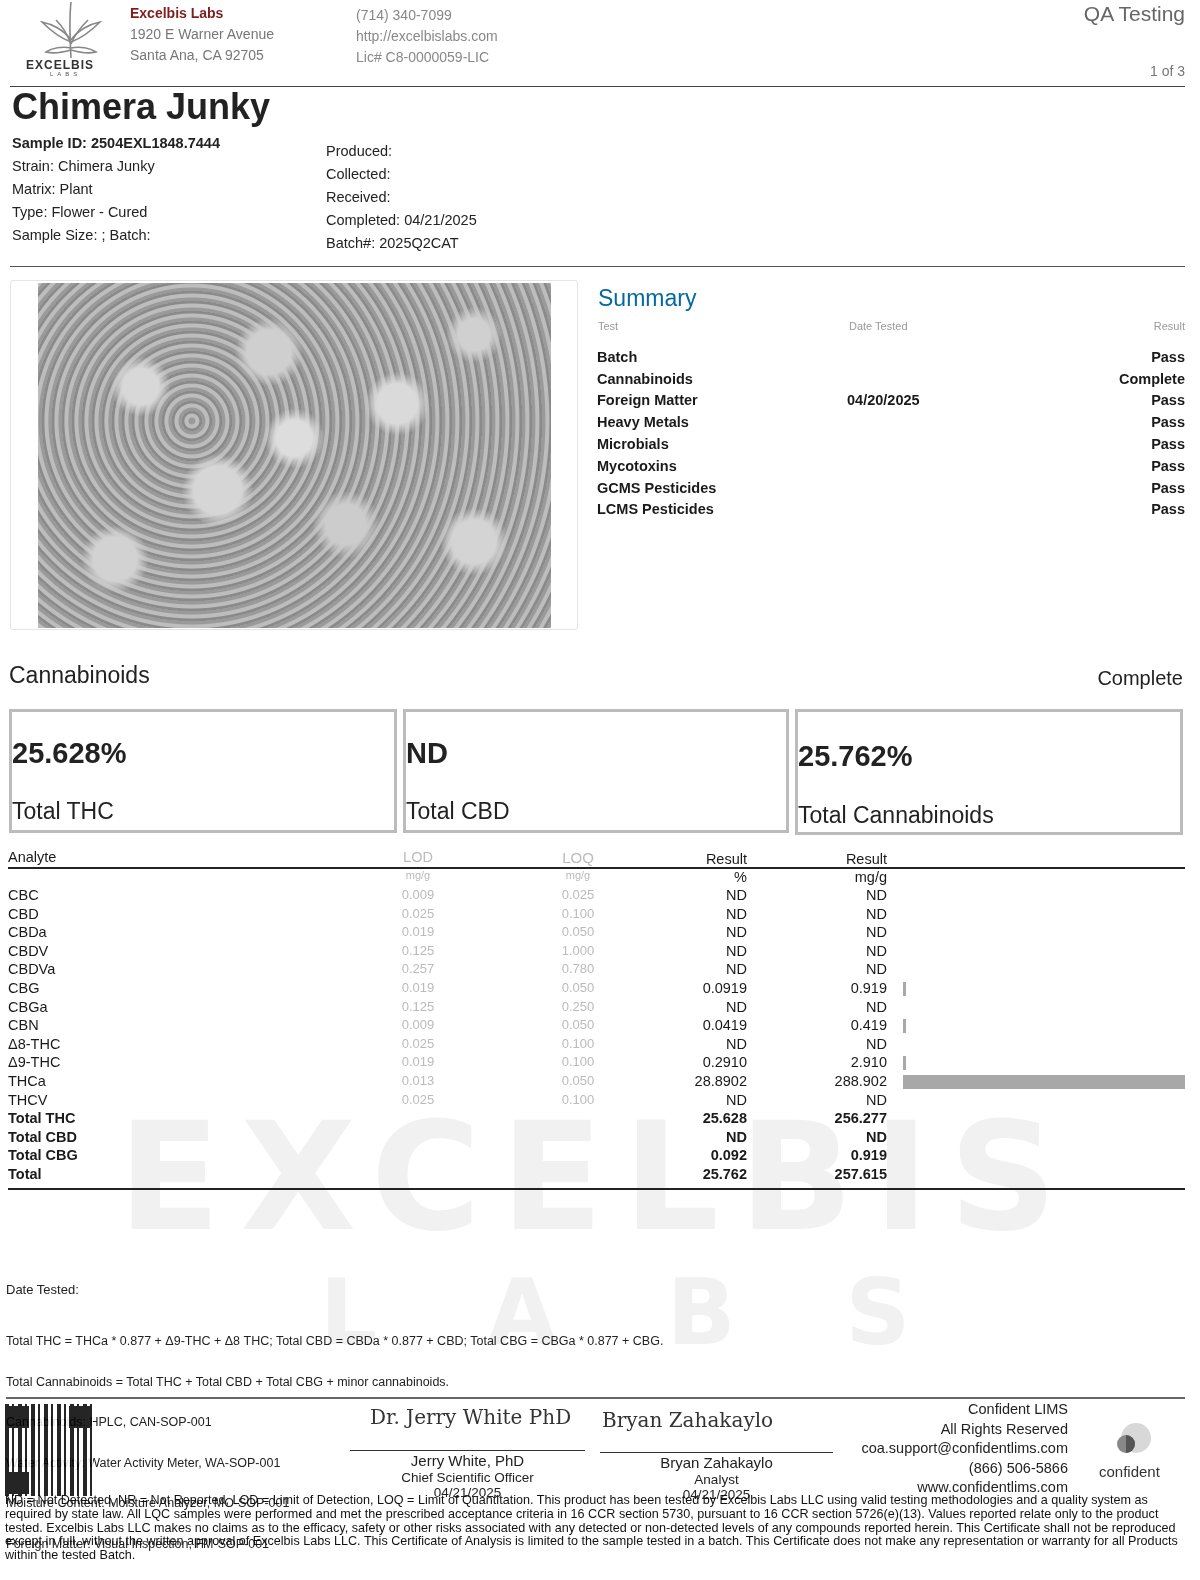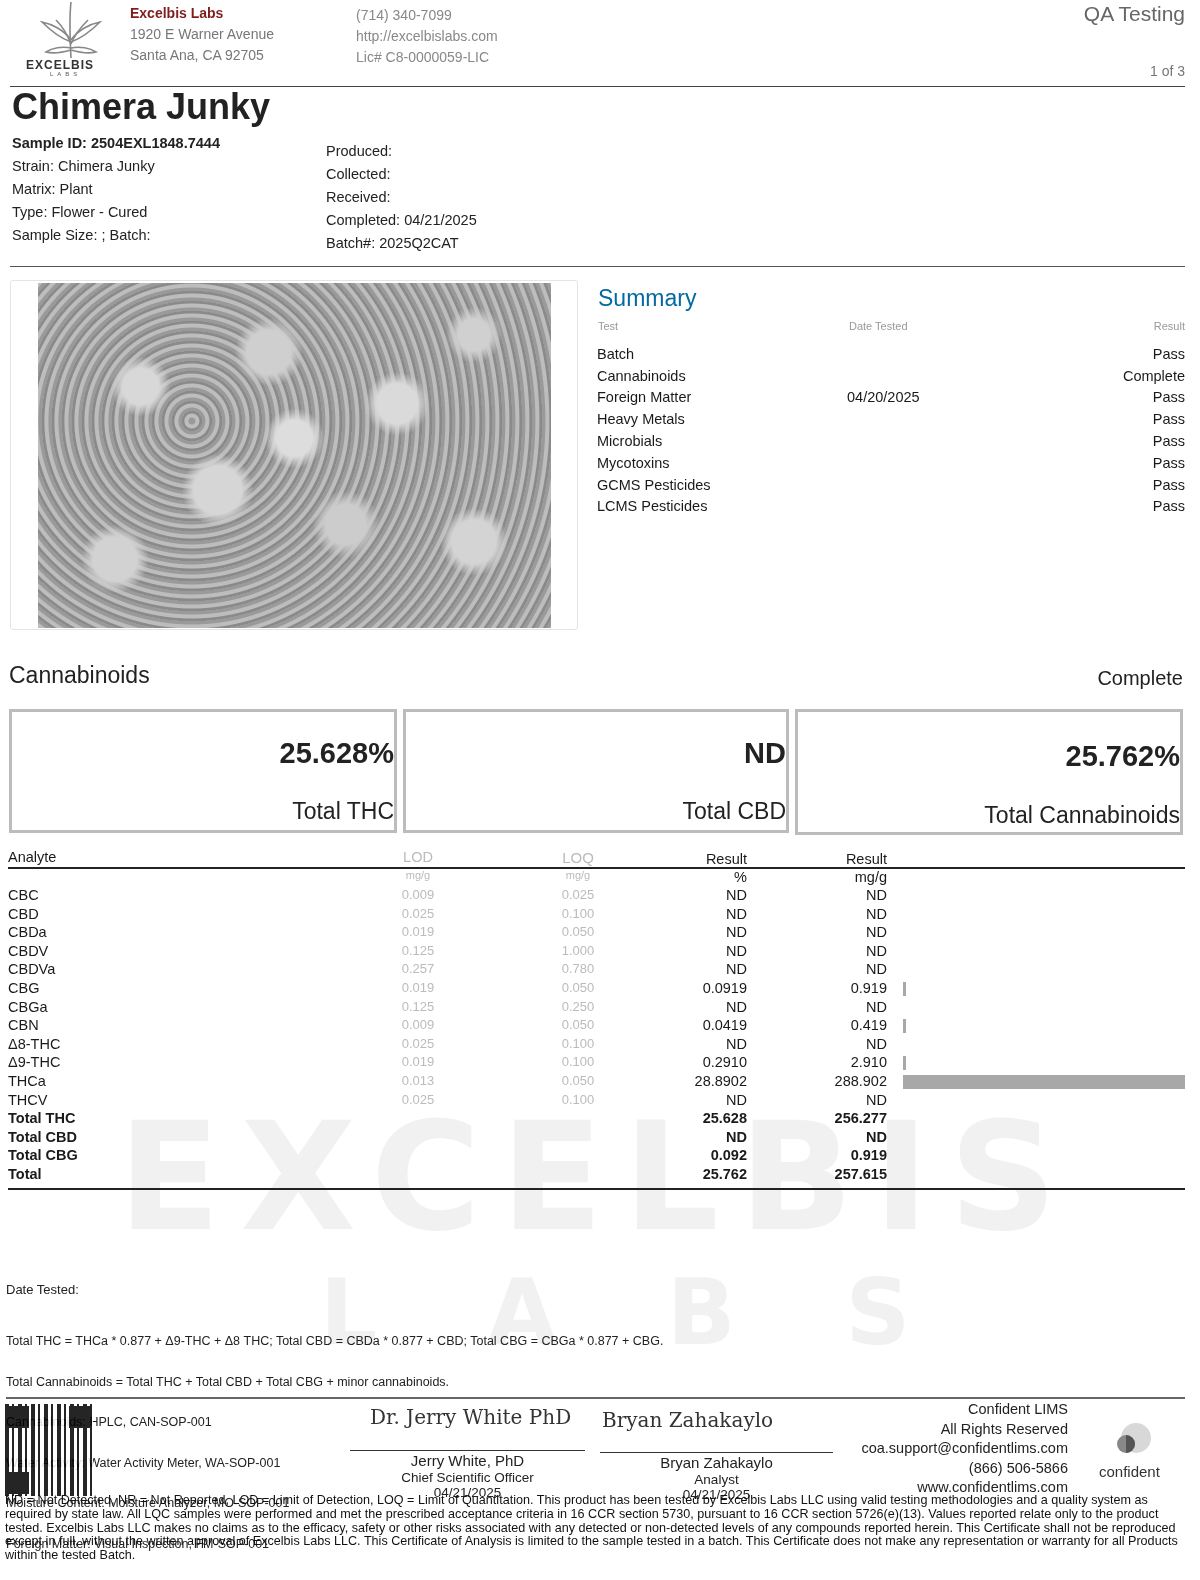--- a/index.html
+++ b/index.html
@@ -44,29 +44,29 @@
       radial-gradient(circle at 15% 80%, #d2d2d2 0 22px, transparent 34px),
       radial-gradient(circle at 85% 75%, #d4d4d4 0 22px, transparent 34px),
       radial-gradient(circle at 50% 45%, #dddddd 0 18px, transparent 30px),
       repeating-radial-gradient(circle at 30% 40%, #9a9a9a 0 3px, #bdbdbd 4px 7px, #8a8a8a 8px 10px),
       #8d8d8d; }
 
   
   .sum-title { left: 598px; top: 285px; font-size: 23px; color: #0369a1; }
   .sum-head { top: 320px; font-size: 11px; color: #999; }
   .sum-table { left: 597px; top: 343px; width: 588px; font-size: 14.5px; }
-  .sum-row { display: flex; height: 21.8px; align-items: center; }
+  .sum-row { display: flex; height: 21.8px; align-items: flex-end; font-weight: bold; }
   .sum-row .t { width: 250px; }
   .sum-row .d { width: 200px; }
   .sum-row .r { flex: 1; text-align: right; }
 
   
   .cann-title { left: 9px; top: 662px; font-size: 23px; color: #222; }
   .cann-status { right: 17px; top: 667px; font-size: 20px; color: #222; }
-  .card { top: 709px; height: 124px; border: 3px solid #bcbcbc; text-align: right; }
+  .card { top: 709px; height: 124px; border: 3px solid #bcbcbc; text-align: left; }
   .card .v { position: absolute; left: 0; right: 0; top: 25px; font-size: 29px; font-weight: bold; color: #222; }
   .card .l { position: absolute; left: 0; right: 0; top: 86px; font-size: 23px; color: #222; }
 
   
   .tbl { left: 8px; top: 845px; width: 1177px; font-size: 14.5px; }
   .th-row { position: relative; height: 24px; border-bottom: 2px solid #222; }
   .th { position: absolute; top: 4px; }
   .unit-row { position: relative; height: 18px; }
   .trow { position: relative; height: 18.6px; }
   .c-an { position: absolute; left: 0; }

